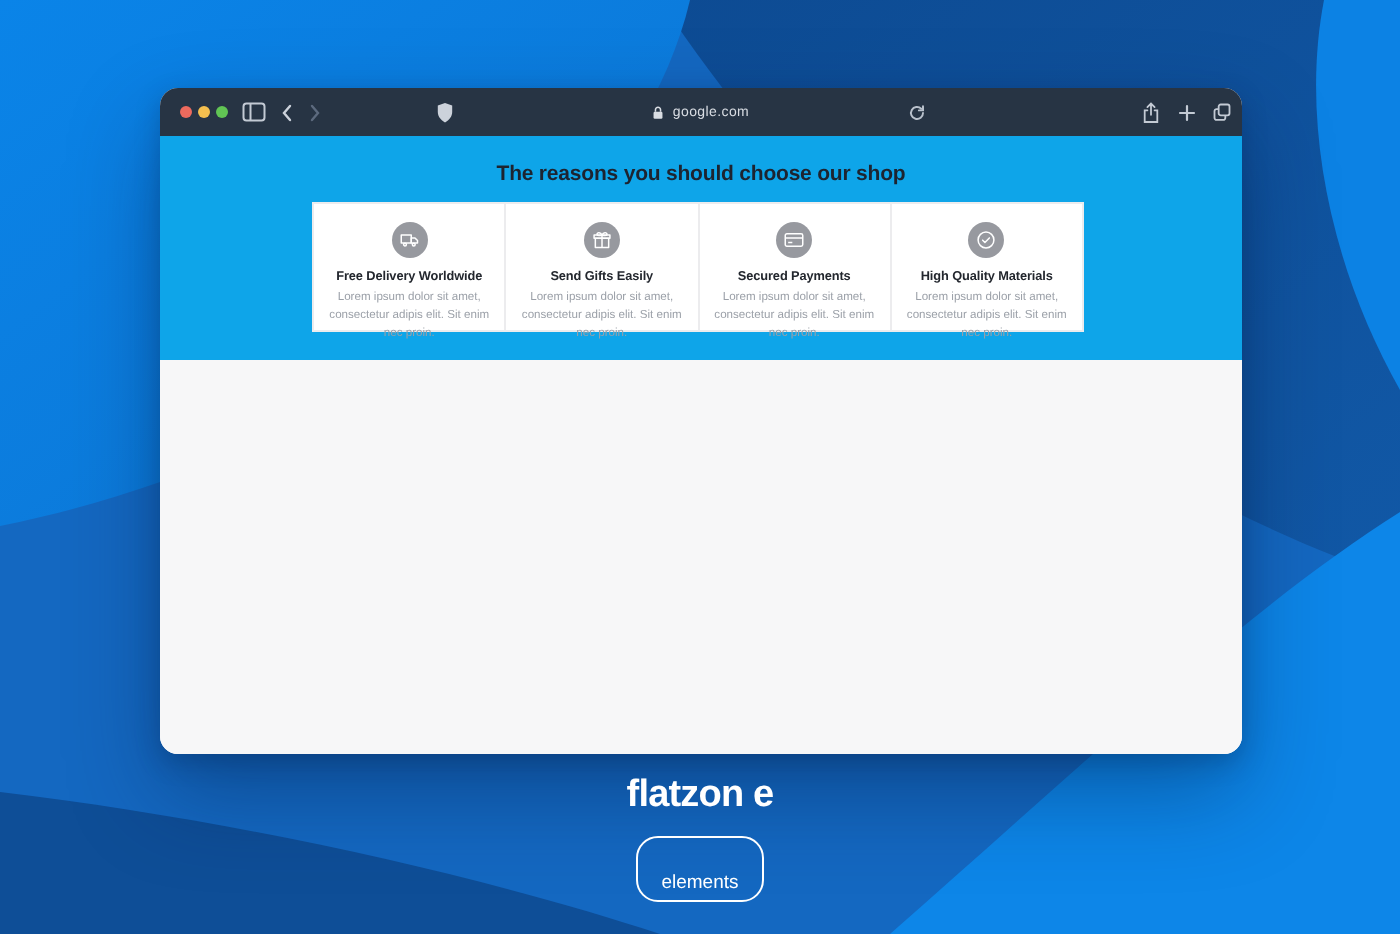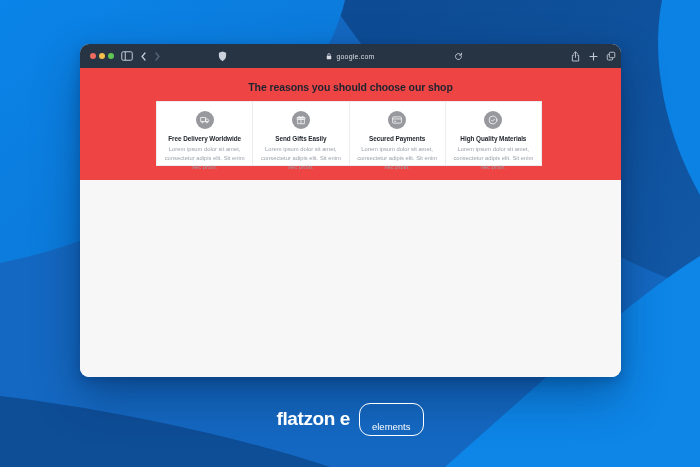--- a/index.html
+++ b/index.html
@@ -35,21 +35,21 @@
   .i-tabs    { left:525px; width:12px; }
 
   .addressbar {
     position:absolute; left:0; right:0; top:0; height:24px;
     display:flex; align-items:center; justify-content:center; gap:4px;
     pointer-events:none;
   }
   .addressbar .url { font-size:7px; color:#d9dde3; letter-spacing:.2px; pointer-events:auto; }
 
   
-  .white-section { height:112px; background:#ef4444; position:relative; }
+  .white-section { height:112px; background:#0ea5e9; position:relative; }
   .gray-section  { height:197px; background:#f7f7f8; }
 
   .page-title {
     text-align:center; padding-top:13px;
     font-size:10.5px; font-weight:700; color:#1d2430; letter-spacing:-.1px;
   }
   .features {
     position:absolute; left:76px; top:33px; width:386px; height:65px;
     border:1px solid #ececee; display:flex; background:#fff;
   }
@@ -59,21 +59,21 @@
     width:18px; height:18px; border-radius:50%; background:#97999f;
     display:flex; align-items:center; justify-content:center; margin:0 auto;
   }
   .feat-icon svg { display:block; }
   .feat-title { margin-top:6px; font-size:6.4px; font-weight:700; color:#23272e; letter-spacing:-.05px; }
   .feat-desc  { margin:3px auto 0; width:86px; font-size:5.8px; line-height:1.55; color:#9ba0a8; }
 
   
   .footer {
     position:absolute; left:0; right:0; top:405px; height:28px;
-    display:flex; align-items:center; justify-content:center; gap:9px;
+    display:flex; align-items:center; justify-content:center; gap:9px;flex-direction:column;
   }
   .brand { color:#fff; font-size:19px; font-weight:700; letter-spacing:-.4px; }
   .badge {
     color:#fff; font-size:9.5px; font-weight:400;
     border:1.4px solid #fff; border-radius:11px; padding:17px 12px 3px;
   }
 </style>
 </head>
 <body>
 

